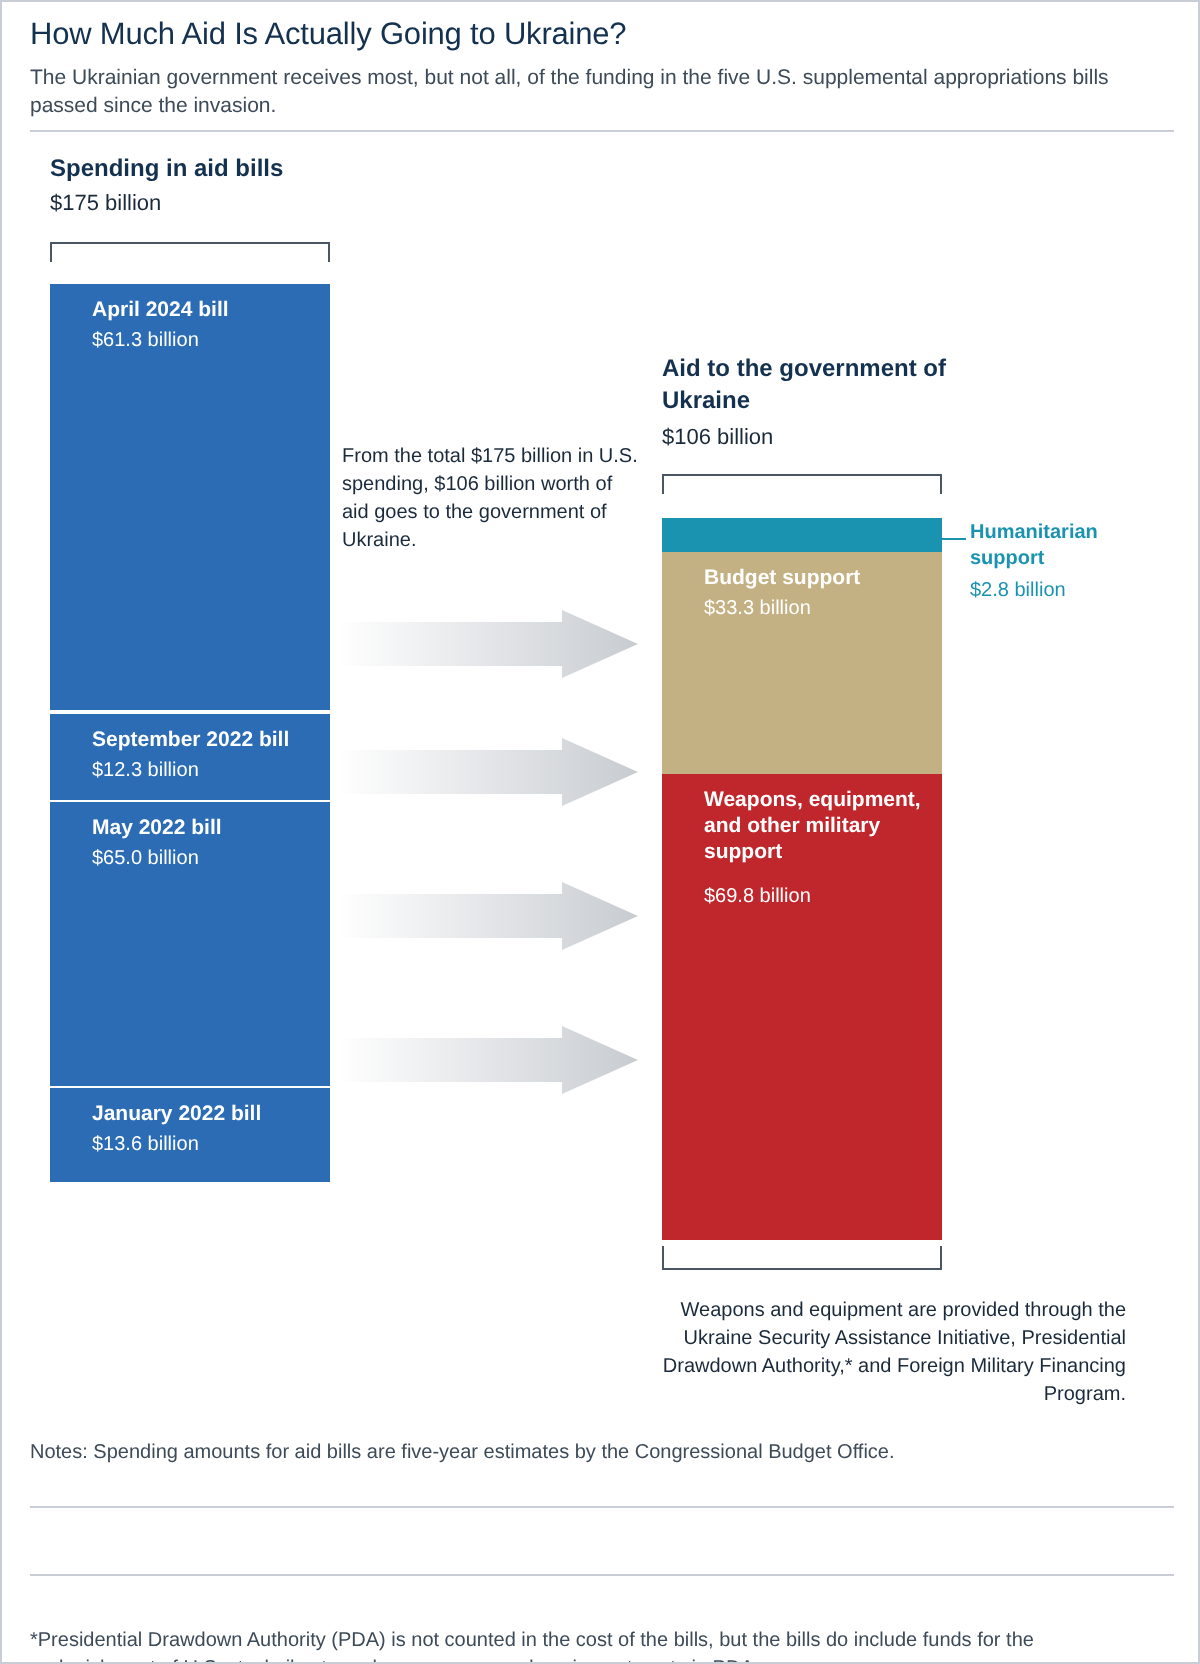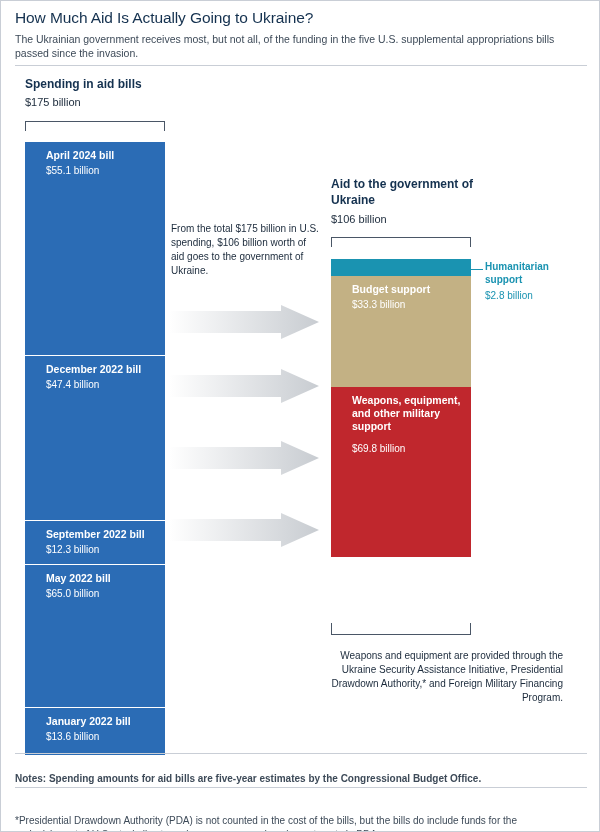--- a/index.html
+++ b/index.html
@@ -226,27 +226,23 @@
   <div class="subtitle">The Ukrainian government receives most, but not all, of the funding in the five U.S. supplemental appropriations bills passed since the invasion.</div>
   <div class="hrule" style="top:64px;"></div>
 
   <div class="left-head">Spending in aid bills</div>
   <div class="left-total">$175 billion</div>
   <div class="bracket-left"></div>
 
   <div class="stack-left">
     <div class="seg" style="background:#2b6cb5;height:213px;">
       <div class="seg-label">April 2024 bill</div>
-      <div class="seg-value">$55.1 billion</div>
+      <div class="seg-value">$61.3 billion</div>
     </div>
     <div class="seg-divider"></div>
-    <div class="seg" style="background:#2b6cb5;height:164px;">
-      <div class="seg-label">December 2022 bill</div>
-      <div class="seg-value">$47.4 billion</div>
-    </div>
     <div class="seg-divider"></div>
     <div class="seg" style="background:#2b6cb5;height:43px;">
       <div class="seg-label">September 2022 bill</div>
       <div class="seg-value">$12.3 billion</div>
     </div>
     <div class="seg-divider"></div>
     <div class="seg" style="background:#2b6cb5;height:142px;">
       <div class="seg-label">May 2022 bill</div>
       <div class="seg-value">$65.0 billion</div>
     </div>
@@ -307,31 +303,31 @@
   <div class="right-head">Aid to the government of Ukraine</div>
   <div class="right-total">$106 billion</div>
   <div class="bracket-right"></div>
 
   <div class="stack-right">
     <div class="seg" style="background:#1a93b1;height:17px;padding:0;"></div>
     <div class="seg" style="background:#c3b184;height:111px;color:#ffffff;">
       <div class="seg-label">Budget support</div>
       <div class="seg-value">$33.3 billion</div>
     </div>
-    <div class="seg" style="background:#c0272d;height:170px;">
+    <div class="seg" style="background:#c0272d;height:233px;">
       <div class="seg-label">Weapons, equipment, and other military support</div>
       <div class="seg-value" style="margin-top:9px;">$69.8 billion</div>
     </div>
   </div>
 
   <div class="hum-line"></div>
   <div class="hum-label">Humanitarian support</div>
   <div class="hum-value">$2.8 billion</div>
 
   <div class="bracket-bottom"></div>
   <div class="bottom-note">Weapons and equipment are provided through the Ukraine Security Assistance Initiative, Presidential Drawdown Authority,* and Foreign Military Financing Program.</div>
 
   <div class="hrule" style="top:752px;"></div>
-  <div class="note" style="top:771px;font-weight:bold;">Notes: Spending amounts for aid bills are five-year estimates by the Congressional Budget Office.</div>
+  <div class="note" style="top:719px;">Notes: Spending amounts for aid bills are five-year estimates by the Congressional Budget Office.</div>
   <div class="hrule" style="top:786px;"></div>
   <div class="note" style="top:813px;">*Presidential Drawdown Authority (PDA) is not counted in the cost of the bills, but the bills do include funds for the replenishment of U.S. stockpiles to replace weapons and equipment sent via PDA.</div>
 
 </div>
 
 </body></html>

